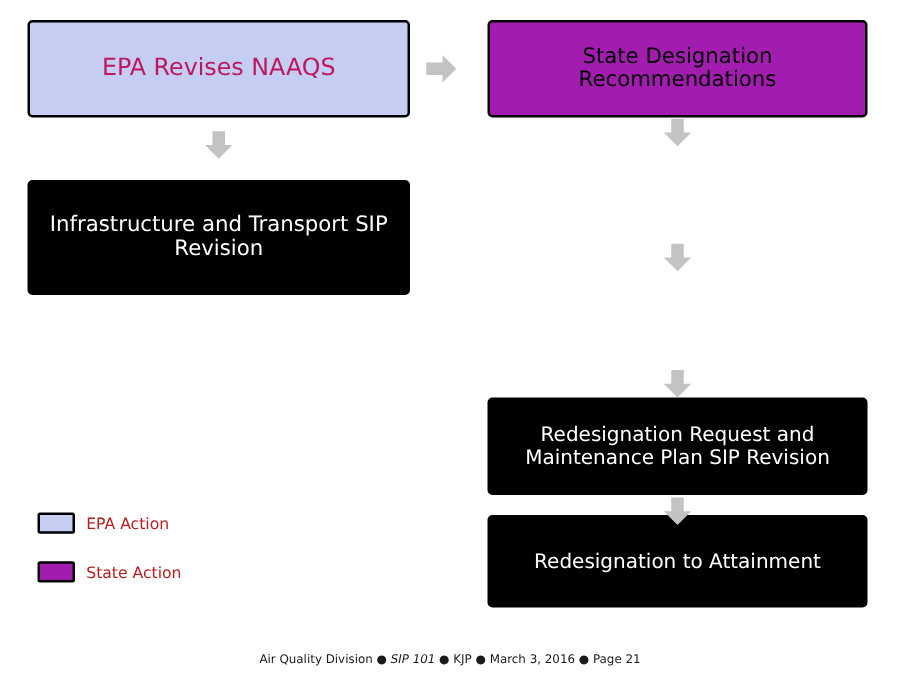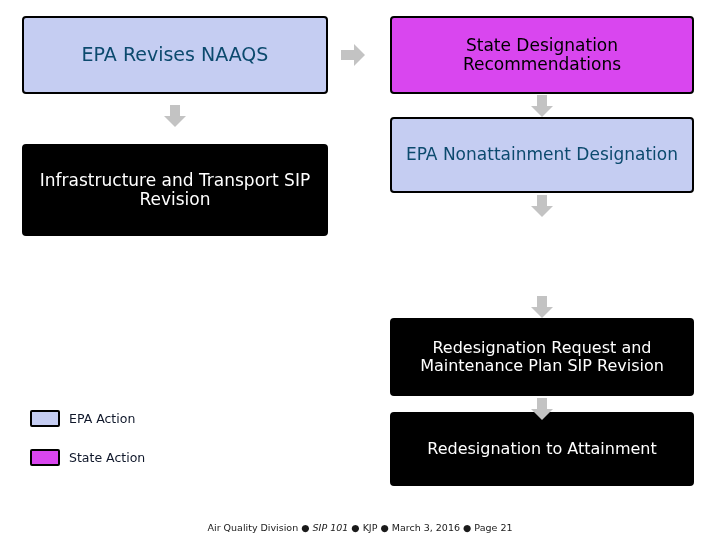--- a/index.html
+++ b/index.html
@@ -29,28 +29,28 @@
     text-align: center;
     line-height: 1.12;
     padding: 2px 6px;
   }
   .node .txt {
     display: block;
     width: 100%;
   }
   .blue {
     background: #c5cdf2;
-    color: #0c4a6e;
+    color: #be185d;
   }
   .gray {
     background: #000000;
     color: #ffffff;
   }
   .green {
-    background: #d946ef;
+    background: #a21caf;
   }
   .arrow-v {
     position: absolute;
   }
   .arrow-v .stem {
     position: absolute;
     left: 6px;
     top: 0;
     width: 10px;
     height: 12px;
@@ -96,21 +96,21 @@
   .legend-swatch {
     width: 30px;
     height: 17px;
     border: 2px solid #000000;
     box-sizing: border-box;
     border-radius: 2px;
     margin-right: 9px;
   }
   .legend-label {
     font-size: 12.5px;
-    color: #0f172a;
+    color: #b91c1c;
   }
   .footer {
     position: absolute;
     left: 0;
     right: 0;
     bottom: 7px;
     text-align: center;
     font-size: 9.5px;
     color: #1a1a1a;
   }
@@ -128,23 +128,20 @@
   </div>
 
   <div class="node green" style="left:390px; top:16px; width:304px; height:78px; font-size:17px;">
     <span class="txt">State Designation Recommendations</span>
   </div>
 
   <div class="node gray" style="left:22px; top:144px; width:306px; height:92px; font-size:17px;">
     <span class="txt">Infrastructure and Transport SIP Revision</span>
   </div>
 
-  <div class="node blue" style="left:390px; top:117px; width:304px; height:76px; font-size:17px;">
-    <span class="txt">EPA Nonattainment Designation</span>
-  </div>
 
 
   <div class="node gray" style="left:390px; top:318px; width:304px; height:78px; font-size:16px;">
     <span class="txt">Redesignation Request and Maintenance Plan SIP Revision</span>
   </div>
 
   <div class="node gray" style="left:390px; top:412px; width:304px; height:74px; font-size:16px;">
     <span class="txt">Redesignation to Attainment</span>
   </div>
 

